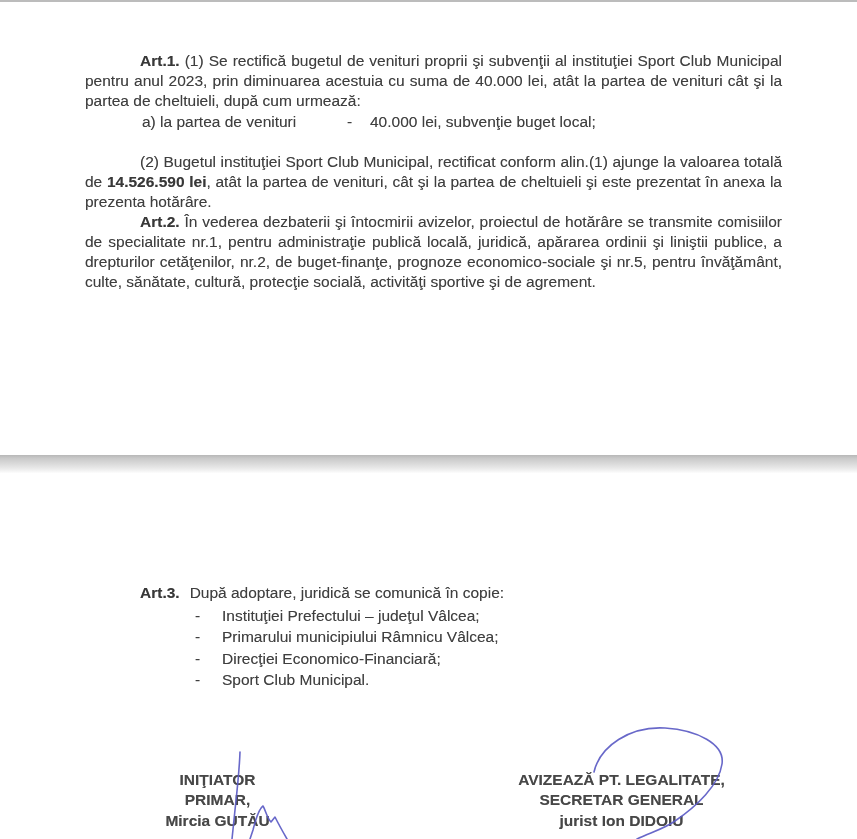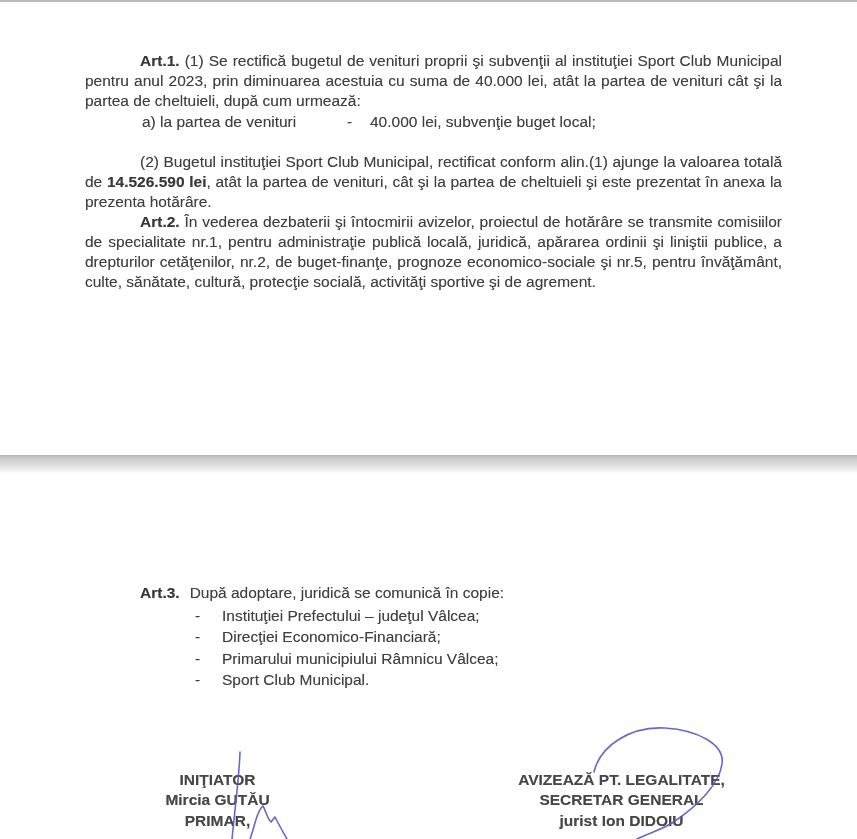--- a/index.html
+++ b/index.html
@@ -72,29 +72,29 @@
   <div id="par2" class="abs para"><span>(2) Bugetul instituţiei Sport Club Municipal, rectificat conform alin.(1) ajunge la valoarea totală de </span><span class="b">14.526.590 lei</span><span>, atât la partea de venituri, cât şi la partea de cheltuieli şi este prezentat în anexa la prezenta hotărâre.</span></div>
 
   <div id="art2-par" class="abs para"><span class="b">Art.2.</span><span> În vederea dezbaterii şi întocmirii avizelor, proiectul de hotărâre se transmite comisiilor de specialitate nr.1, pentru administraţie publică locală, juridică, apărarea ordinii şi liniştii publice, a drepturilor cetăţenilor, nr.2, de buget-finanţe, prognoze economico-sociale şi nr.5, pentru învăţământ, culte, sănătate, cultură, protecţie socială, activităţi sportive şi de agrement.</span></div>
 
   <div id="divider" class="abs"></div>
 
   <div id="art3-head" class="abs"><span class="b art3-label">Art.3.</span><span>După adoptare, juridică se comunică în copie:</span></div>
 
   <div id="art3-list" class="abs">
     <div class="li-row"><span class="li-dash">-</span><span>Instituţiei Prefectului – judeţul Vâlcea;</span></div>
+    <div class="li-row"><span class="li-dash">-</span><span>Primarului municipiului Râmnicu Vâlcea;</span></div>
     <div class="li-row"><span class="li-dash">-</span><span>Direcţiei Economico-Financiară;</span></div>
-    <div class="li-row"><span class="li-dash">-</span><span>Primarului municipiului Râmnicu Vâlcea;</span></div>
     <div class="li-row"><span class="li-dash">-</span><span>Sport Club Municipal.</span></div>
   </div>
 
   <div id="sig-left-text" class="abs sig-block">
     <div>INIŢIATOR</div>
+    <div>PRIMAR,</div>
     <div>Mircia GUTĂU</div>
-    <div>PRIMAR,</div>
   </div>
 
   <div id="sig-right-text" class="abs sig-block">
     <div>AVIZEAZĂ PT. LEGALITATE,</div>
     <div>SECRETAR GENERAL</div>
     <div>jurist Ion DIDOIU</div>
   </div>
 
   <svg id="ink-left" class="abs ink" width="110" height="91" viewBox="0 0 110 91">
     <path d="M45,4 C44.5,18 42,44 40,62 C39,72 38,82 37,91" fill="none" stroke="#5b5bc4" stroke-width="1.6" stroke-linecap="round" opacity="0.92"></path>

